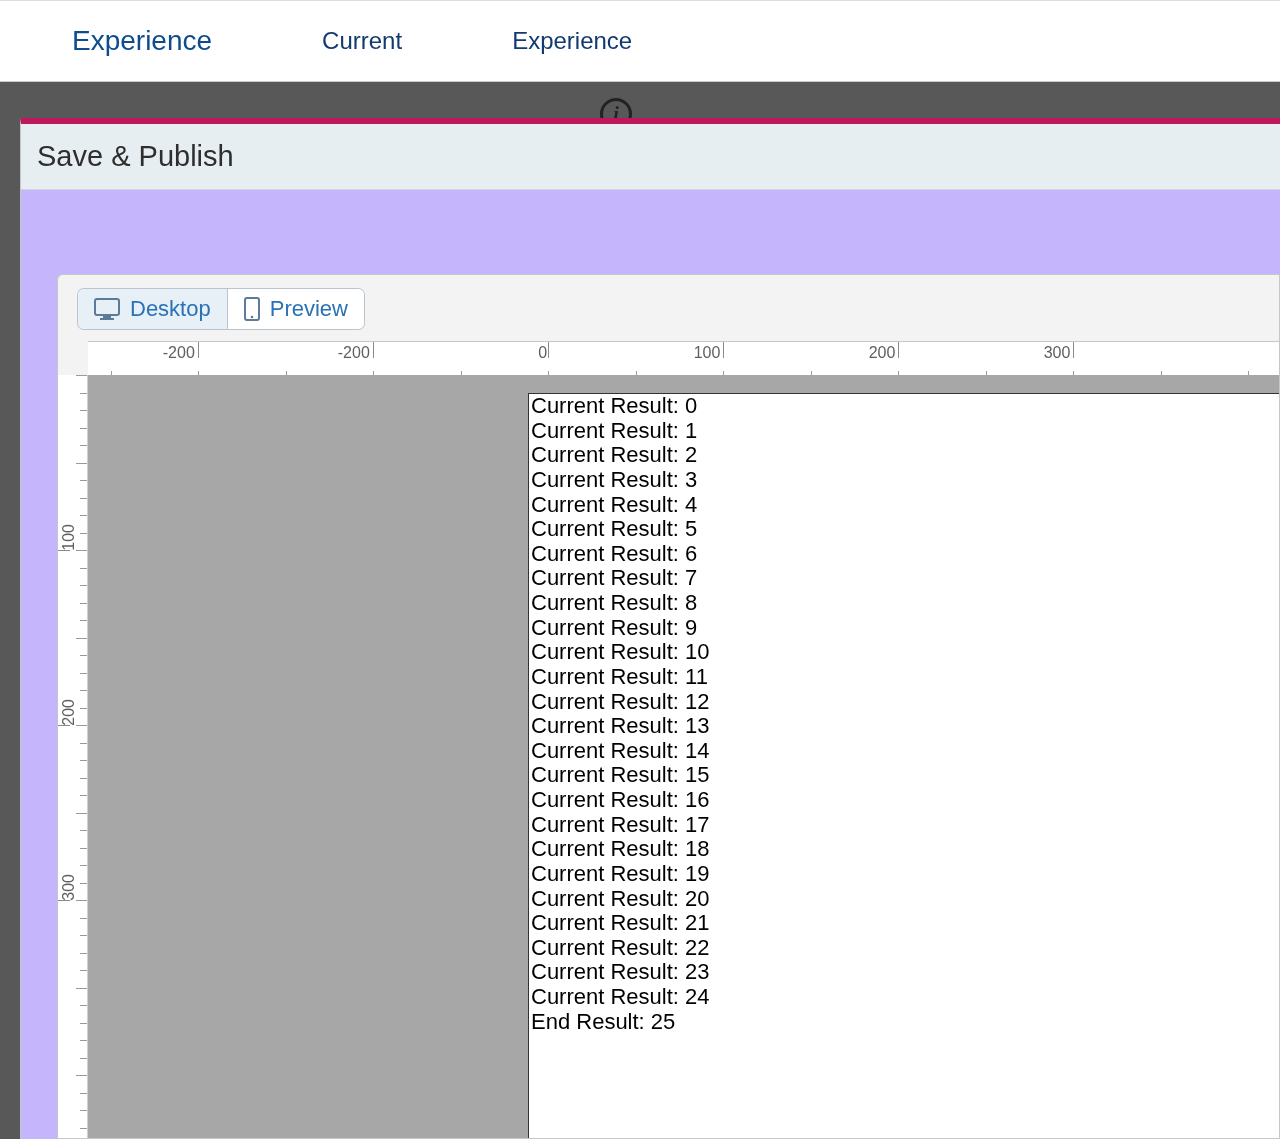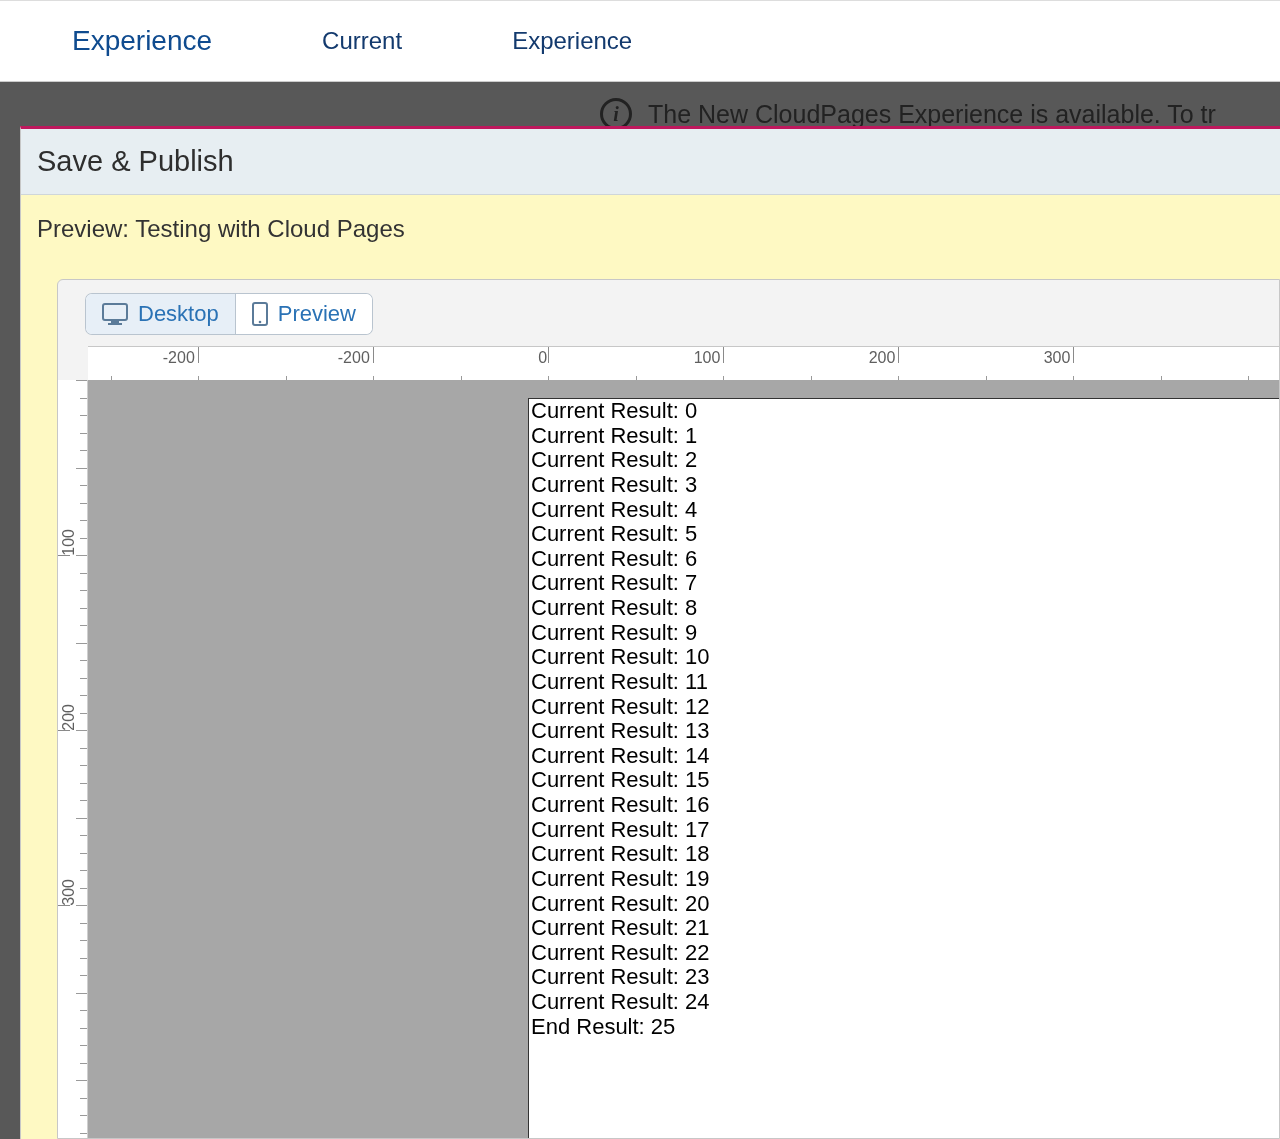--- a/index.html
+++ b/index.html
@@ -62,24 +62,23 @@
     font-size: 20px;
     font-style: italic;
     font-family: Georgia, serif;
   }
   .modal {
     position: absolute;
     top: 118px;
     left: 20px;
     right: 0;
     bottom: 0;
-    background: #fef9c3;
-    border-top: 3px solid #be185d;
+    background: #c4b5fd;
+    border-top: 6px solid #be185d;
     border-left: 1px solid #c7c7c7;
-    margin-top: 8px;
   }
   .modal-header {
     height: 66px;
     background: #e7eef2;
     border-bottom: 1px solid #cfd6da;
     display: flex;
     align-items: center;
     padding-left: 16px;
   }
   .modal-title {
@@ -98,21 +97,21 @@
     right: 0;
     bottom: 0;
     border: 1px solid #c7c7c7;
     border-radius: 6px 0 0 0;
     background: #f3f3f3;
     overflow: hidden;
   }
   .device-tabs {
     position: absolute;
     top: 14px;
-    left: 28px;
+    left: 20px;
     display: flex;
     border-radius: 6px;
     overflow: hidden;
     box-shadow: 0 0 0 1px #b9c4cf;
     background: #fff;
   }
   .device-tab {
     height: 40px;
     padding: 0 16px;
     display: flex;
@@ -223,28 +222,26 @@
 <div class="topnav">
   <span class="brand">Experience</span>
   <span class="navlink">Current</span>
   <span class="navlink">Experience</span>
 </div>
 
 <div class="greyback"></div>
 
 <div class="banner">
   <span class="info-icon">i</span>
-  <span>The New CloudPages Experience is available. To tr</span>
 </div>
 
 <div class="modal">
   <div class="modal-header">
     <span class="modal-title">Save &amp; Publish</span>
   </div>
-  <div class="preview-title">Preview: Testing with Cloud Pages</div>
 
   <div class="preview-box">
 
     <div class="device-tabs">
       <div class="device-tab active">
         <span class="icon">
           <svg width="26" height="22" viewBox="0 0 26 22">
               <rect x="1" y="1" width="24" height="16" rx="2" fill="none" stroke="#5b7b99" stroke-width="2"></rect>
               <rect x="9" y="18" width="8" height="2" fill="#5b7b99"></rect>
               <rect x="6" y="20" width="14" height="2" fill="#5b7b99"></rect>

